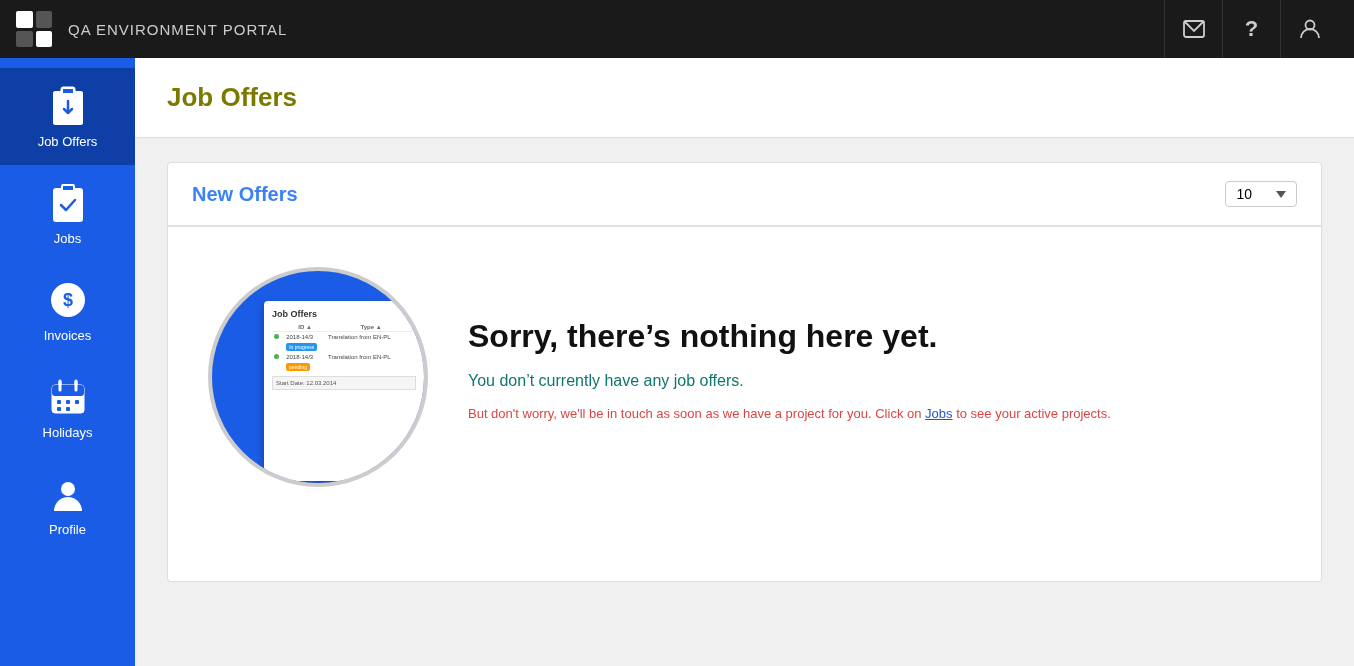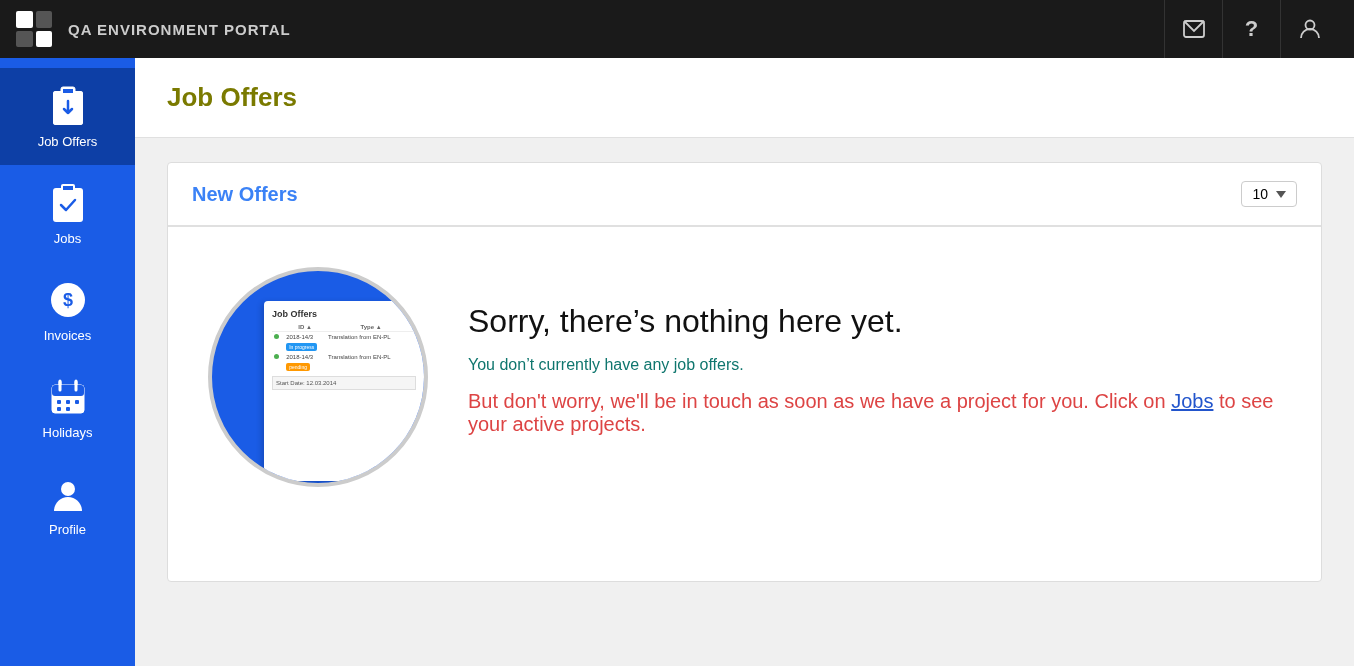--- a/index.html
+++ b/index.html
@@ -29,21 +29,21 @@
     }
     .navbar-logo .sq {
       background: #fff;
       border-radius: 2px;
     }
     .navbar-logo .sq.dark { background: #555; }
     .navbar-title {
       color: #ccc;
       font-size: 15px;
       letter-spacing: 1px;
-      font-weight: bold;
+      font-weight: normal;
     }
     .navbar-right {
       display: flex;
       align-items: center;
     }
     .navbar-icon-btn {
       width: 58px;
       height: 58px;
       display: flex;
       align-items: center;
@@ -138,21 +138,21 @@
     }
     .per-page-select {
       display: flex;
       align-items: center;
       border: 1px solid #ccc;
       border-radius: 4px;
       padding: 4px 10px;
       font-size: 14px;
       cursor: pointer;
       background: #fff;
-      gap: 8px;
+      gap: 24px;
     }
     .card-body {
       display: flex;
       align-items: center;
       padding: 40px 40px;
       gap: 40px;
     }
 
     
     .illustration {
@@ -224,32 +224,32 @@
       color: #555;
       border: 1px solid #ddd;
     }
 
     
     .empty-state {
       flex: 1;
     }
     .empty-state h2 {
       font-size: 32px;
-      font-weight: normal;
+      font-weight: bold;
       color: #111;
       margin-bottom: 16px;
       line-height: 1.2;
     }
     .empty-state p {
       font-size: 16px;
       color: #0f766e;
       margin-bottom: 16px;
     }
     .empty-state .cta-text {
-      font-size: 20px;
+      font-size: 13px;
       color: #d44;
     }
     .empty-state .cta-text a {
       color: #2255cc;
     }
 
     
     .chevron-down {
       width: 0; height: 0;
       border-left: 5px solid transparent;

